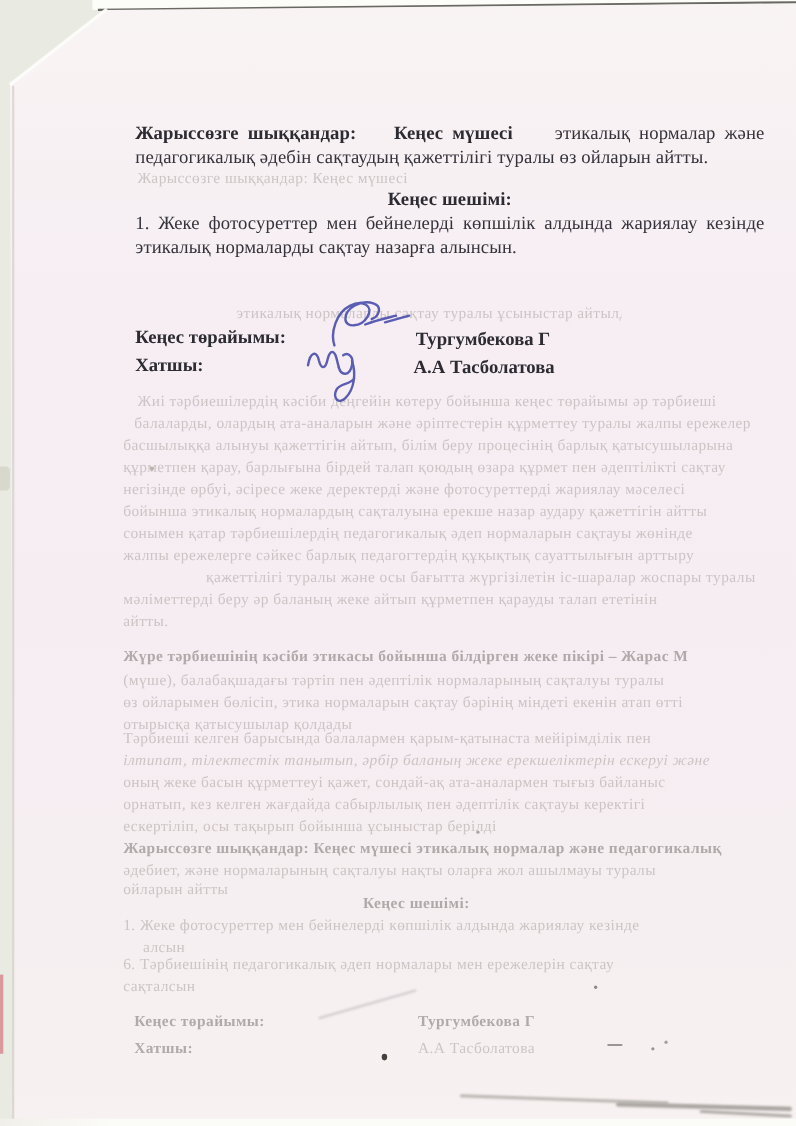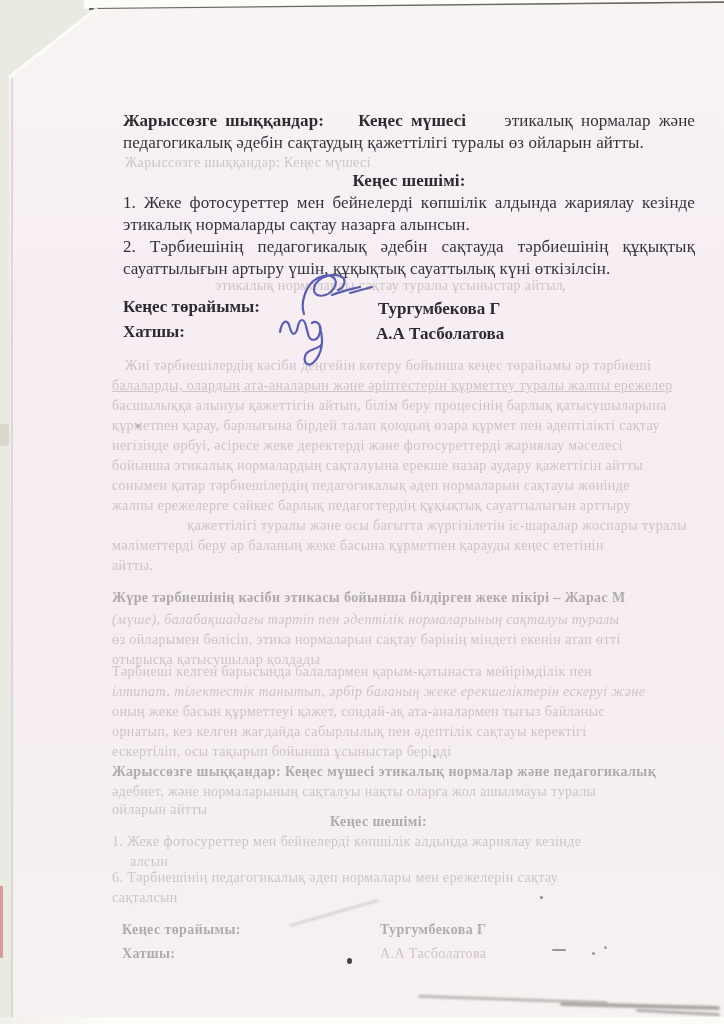--- a/index.html
+++ b/index.html
@@ -76,32 +76,32 @@
 
   <div class="top-white"></div>
   <div class="top-dark-line"></div>
 
   <div id="paper">
 
     <div>
         <div class="bleed" style="top: 153px; left: 125px; width: 310px;">Жарыссөзге шыққандар: Кеңес мүшесі</div>
         <div class="bleed" style="top: 276px; left: 215px; width: 350px;">этикалық нормаларды сақтау туралы ұсыныстар айтылды</div>
         <div class="bleed" style="top: 356px; left: 125px; width: 560px;">Жиі тәрбиешілердің кәсіби деңгейін көтеру бойынша кеңес төрайымы әр тәрбиеші</div>
-        <div class="bleed" style="top: 376px; left: 112px; width: 575px; text-decoration: underline;">балаларды, олардың ата-аналарын және әріптестерін құрметтеу туралы жалпы ережелер</div>
+        <div class="bleed" style="top: 376px; left: 122px; width: 575px;">балаларды, олардың ата-аналарын және әріптестерін құрметтеу туралы жалпы ережелер</div>
         <div class="bleed" style="top: 396px; left: 112px; width: 575px;">басшылыққа алынуы қажеттігін айтып, білім беру процесінің барлық қатысушыларына</div>
         <div class="bleed" style="top: 416px; left: 112px; width: 575px;">құрметпен қарау, барлығына бірдей талап қоюдың өзара құрмет пен әдептілікті сақтау</div>
         <div class="bleed" style="top: 436px; left: 112px; width: 575px;">негізінде өрбуі, әсіресе жеке деректерді және фотосуреттерді жариялау мәселесі</div>
         <div class="bleed" style="top: 456px; left: 112px; width: 575px;">бойынша этикалық нормалардың сақталуына ерекше назар аудару қажеттігін айтты</div>
         <div class="bleed" style="top: 476px; left: 112px; width: 575px;">сонымен қатар тәрбиешілердің педагогикалық әдеп нормаларын сақтауы жөнінде</div>
         <div class="bleed" style="top: 496px; left: 112px; width: 575px;">жалпы ережелерге сәйкес барлық педагогтердің құқықтық сауаттылығын арттыру</div>
         <div class="bleed" style="top: 516px; left: 112px; width: 575px; text-align: right;">қажеттілігі туралы және осы бағытта жүргізілетін іс-шаралар жоспары туралы</div>
-        <div class="bleed" style="top: 536px; left: 112px; width: 575px;">мәліметтерді беру әр баланың жеке басына құрметпен қарауды кеңес ететінін</div>
+        <div class="bleed" style="top: 536px; left: 112px; width: 575px;">мәліметтерді беру әр баланың жеке айтып құрметпен қарауды талап ететінін</div>
         <div class="bleed" style="top: 556px; left: 112px; width: 80px;">айтты.</div>
         <div class="bleed bleed-b" style="top: 588px; left: 112px; width: 565px;">Жүре тәрбиешінің кәсіби этикасы бойынша білдірген жеке пікірі – Жарас М</div>
-        <div class="bleed" style="top: 610px; left: 112px; width: 575px; font-style: italic;">(мүше), балабақшадағы тәртіп пен әдептілік нормаларының сақталуы туралы</div>
+        <div class="bleed" style="top: 610px; left: 112px; width: 575px;">(мүше), балабақшадағы тәртіп пен әдептілік нормаларының сақталуы туралы</div>
         <div class="bleed" style="top: 630px; left: 112px; width: 575px;">өз ойларымен бөлісіп, этика нормаларын сақтау бәрінің міндеті екенін атап өтті</div>
         <div class="bleed" style="top: 650px; left: 112px; width: 290px;">отырысқа қатысушылар қолдады</div>
         <div class="bleed" style="top: 662px; left: 112px; width: 560px;">Тәрбиеші келген барысында балалармен қарым-қатынаста мейірімділік пен</div>
         <div class="bleed" style="top: 682px; left: 112px; width: 575px; font-style: italic;">ілтипат, тілектестік танытып, әрбір баланың жеке ерекшеліктерін ескеруі және</div>
         <div class="bleed" style="top: 702px; left: 112px; width: 575px;">оның жеке басын құрметтеуі қажет, сондай-ақ ата-аналармен тығыз байланыс</div>
         <div class="bleed" style="top: 722px; left: 112px; width: 560px;">орнатып, кез келген жағдайда сабырлылық пен әдептілік сақтауы керектігі</div>
         <div class="bleed" style="top: 742px; left: 112px; width: 380px; font-family: Liberation Serif, serif;">ескертіліп, осы тақырып бойынша ұсыныстар берілді</div>
         <div class="bleed bleed-b" style="top: 762px; left: 112px; width: 575px;">Жарыссөзге шыққандар: Кеңес мүшесі этикалық нормалар және педагогикалық</div>
         <div class="bleed" style="top: 782px; left: 112px; width: 560px;">әдебиет, және нормаларының сақталуы нақты оларға жол ашылмауы туралы</div>
         <div class="bleed" style="top: 800px; left: 112px; width: 110px;">ойларын айтты</div>
@@ -121,21 +121,20 @@
     <div class="doc-text col" style="top:110px;">
       <b>Жарыссөзге шыққандар:</b>
       <b class="gap-a">Кеңес мүшесі</b>
       <span class="gap-b">этикалық нормалар және педагогикалық әдебін сақтаудың қажеттілігі туралы өз ойларын айтты.</span>
     </div>
 
     <div class="doc-text col center b" style="top:170px;">Кеңес шешімі:</div>
 
     <div class="doc-text col" style="top:192px;">1. Жеке фотосуреттер мен бейнелерді көпшілік алдында жариялау кезінде этикалық нормаларды сақтау назарға алынсын.</div>
 
-    <div class="doc-text col" style="top:236px;">2. Тәрбиешінің  педагогикалық әдебін сақтауда тәрбиешінің құқықтық сауаттылығын артыру үшін, құқықтық сауаттылық күні өткізілсін.</div>
 
     <span class="sig-label" style="top:297px;">Кеңес төрайымы:</span>
     <span class="sig-name" style="top:299px;left:378px;">Тургумбекова Г</span>
     <span class="sig-label" style="top:322px;">Хатшы:</span>
     <span class="sig-name" style="top:324px;left:376px;">А.А Тасболатова</span>
 
     <svg class="sig-svg" style="left:298px;top:268px;" width="80" height="54" viewBox="0 0 80 54">
       <path d="M6,46 C2,34 8,16 20,10 C32,4 42,10 36,20 C30,30 16,30 16,22 C16,12 30,4 42,8 C50,11 46,20 40,22"></path>
       <path d="M34,27 C44,23 54,21 62,19"></path>
       <path d="M52,25 L74,19"></path>

